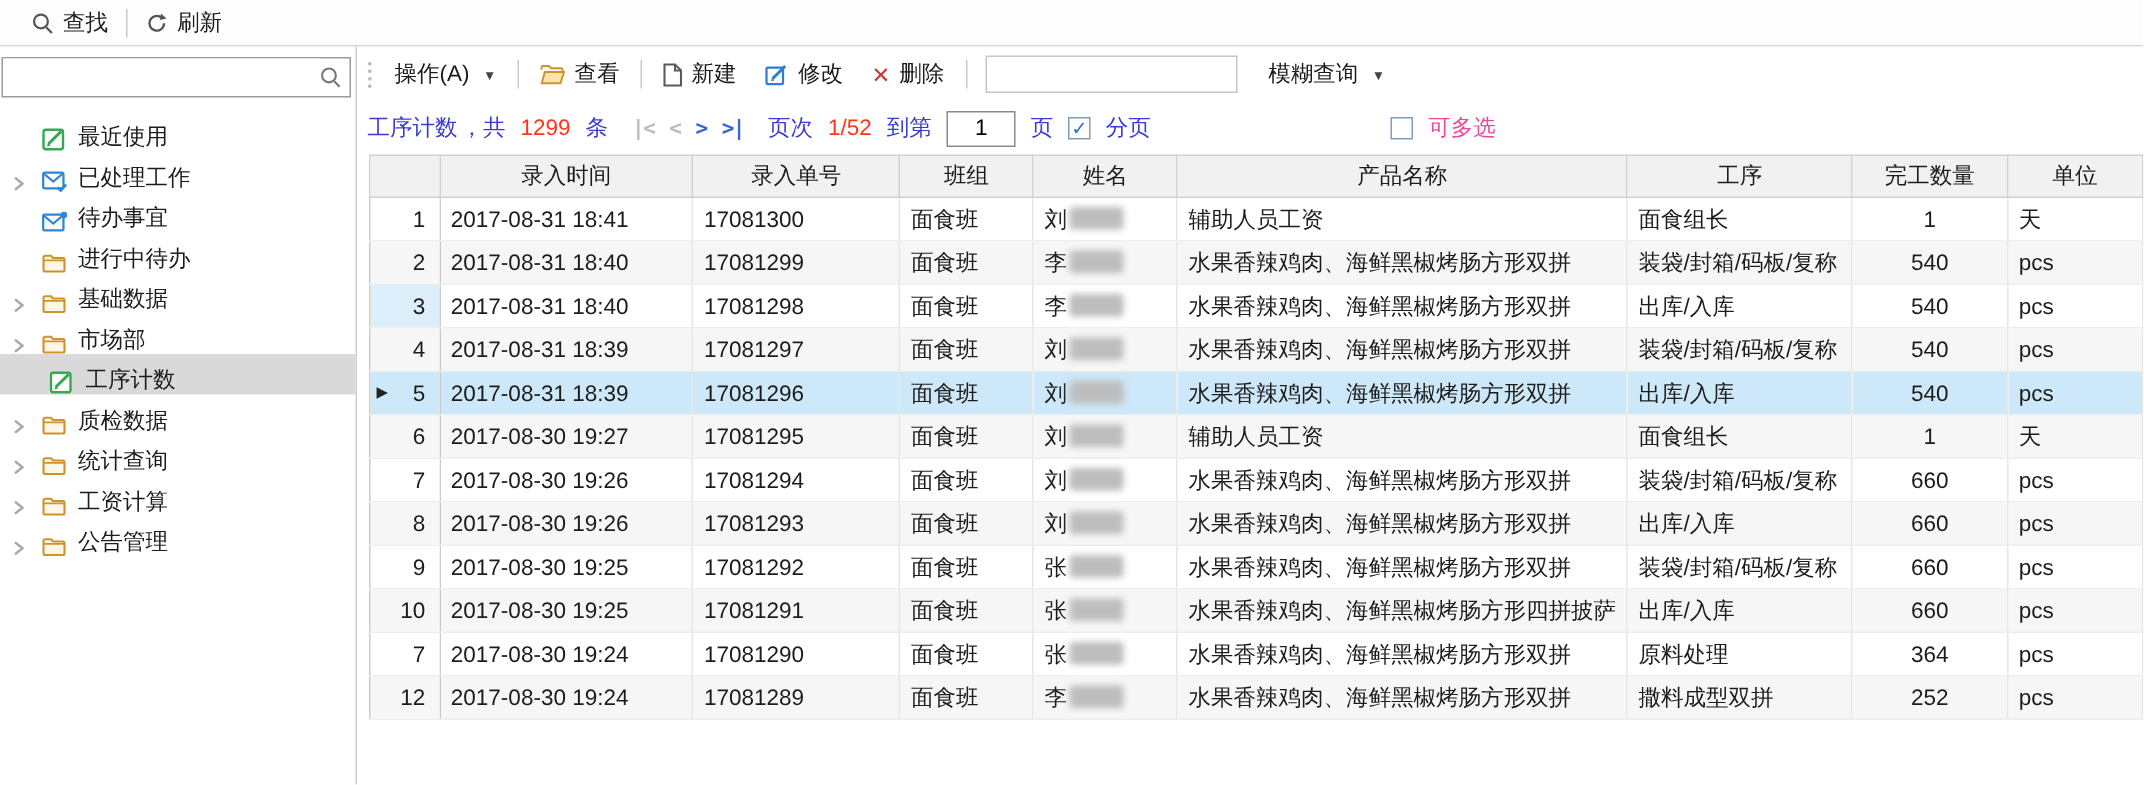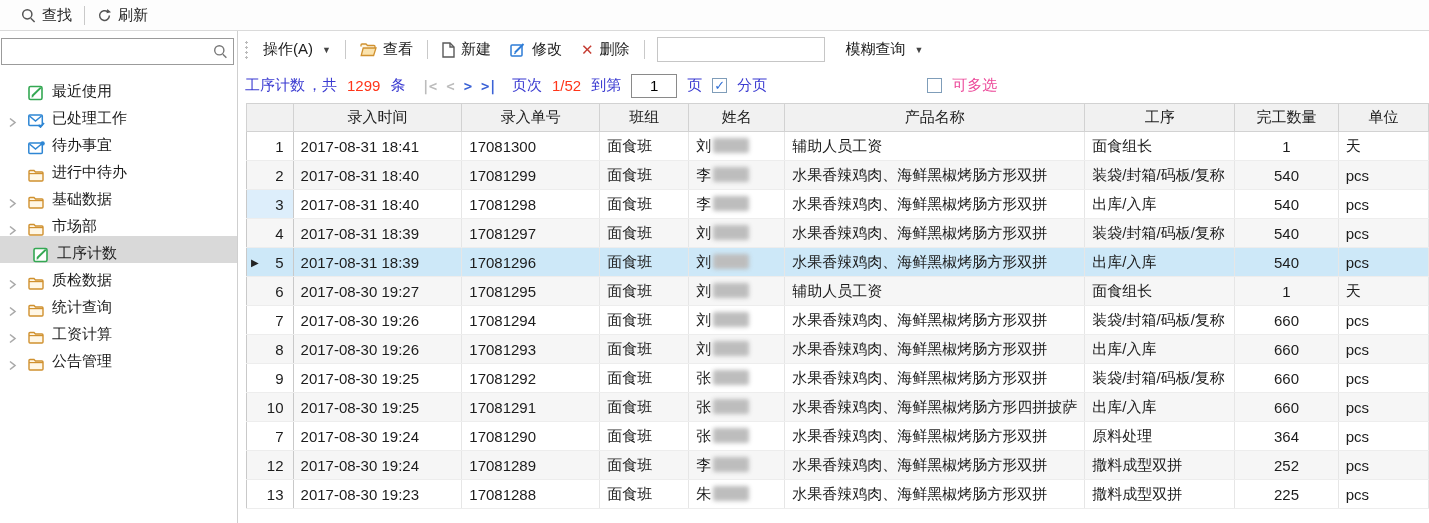--- a/index.html
+++ b/index.html
@@ -472,27 +472,16 @@
             <td class="gutter">12</td>
             <td>2017-08-30  19:24</td>
             <td>17081289</td>
             <td>面食班</td>
             <td>李<span class="redact"></span></td>
             <td>水果香辣鸡肉、海鲜黑椒烤肠方形双拼</td>
             <td>撒料成型双拼</td>
             <td class="c-qty">252</td>
             <td>pcs</td>
           </tr>
-          <tr>
-            <td class="gutter">13</td>
-            <td>2017-08-30  19:23</td>
-            <td>17081288</td>
-            <td>面食班</td>
-            <td>朱<span class="redact"></span></td>
-            <td>水果香辣鸡肉、海鲜黑椒烤肠方形双拼</td>
-            <td>撒料成型双拼</td>
-            <td class="c-qty">225</td>
-            <td>pcs</td>
-          </tr>
         </tbody>
     </table>
   </div>
 </div>
 
 </body></html>

